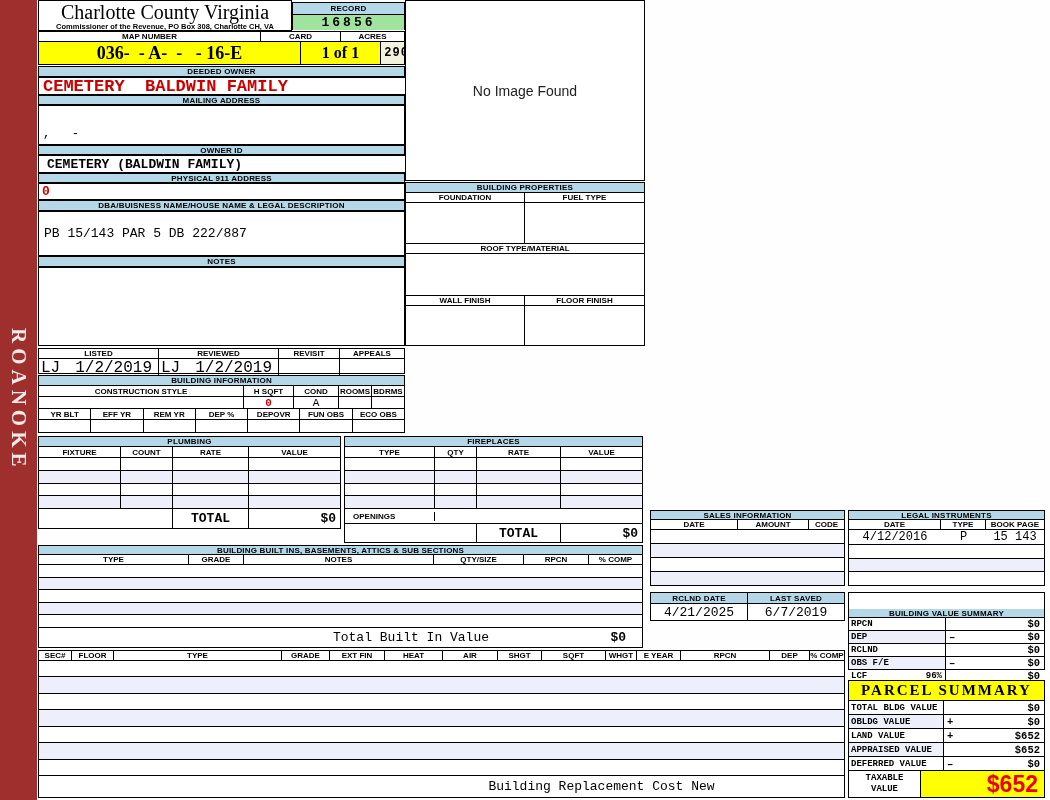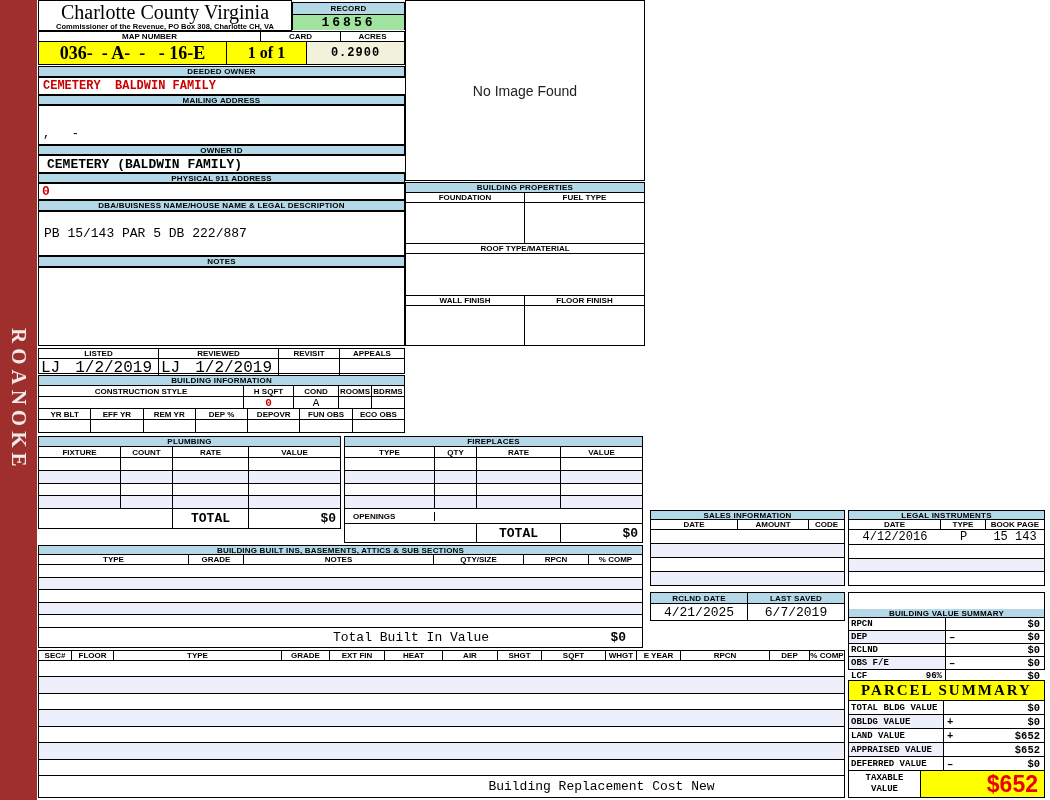--- a/index.html
+++ b/index.html
@@ -63,28 +63,28 @@
     </div>
   </div>
 
   <div class="tbl" style="left:38px;top:31px;width:367px;height:34px;">
     <div class="trow chr" style="height:10px;">
       <div style="width:222px;">MAP NUMBER</div>
       <div style="width:80px;">CARD</div>
       <div class="fx">ACRES</div>
     </div>
     <div class="trow fx">
-      <div class="pre" style="width:188px;background:var(--yellow);font:bold 18px 'Liberation Serif',serif;">036-  - A-  -   - 16-E</div>
+      <div class="pre" style="width:262px;background:var(--yellow);font:bold 18px 'Liberation Serif',serif;">036-  - A-  -   - 16-E</div>
       <div style="width:80px;background:var(--yellow);font:bold 16px 'Liberation Serif',serif;">1 of 1</div>
       <div class="fx mono" style="background:var(--cream);font-weight:bold;font-size:12px;letter-spacing:1px;">0.2900</div>
     </div>
   </div>
 
   <div class="bar" style="left:38px;top:66px;width:367px;height:11px;">DEEDED OWNER</div>
-  <div class="box mono pre" style="left:38px;top:77px;width:420px;height:18px;display:flex;align-items:center;padding-left:4px;color:var(--value_red);font-weight:bold;font-size:12px;">CEMETERY  BALDWIN FAMILY</div>
+  <div class="box mono pre" style="left:38px;top:77px;width:420px;height:18px;display:flex;align-items:center;padding-left:4px;color:var(--value_red);font-weight:bold;font-size:17px;">CEMETERY  BALDWIN FAMILY</div>
 
   <div class="bar" style="left:38px;top:95px;width:367px;height:10px;">MAILING ADDRESS</div>
   <div class="box mono pre" style="left:38px;top:105px;width:367px;height:40px;display:flex;align-items:flex-end;padding:0 0 3px 4px;font-size:12px;">,   -</div>
 
   <div class="bar" style="left:38px;top:145px;width:367px;height:10px;">OWNER ID</div>
   <div class="box mono" style="left:38px;top:155px;width:397px;height:18px;display:flex;align-items:center;padding-left:8px;font-weight:bold;font-size:13px;">CEMETERY (BALDWIN FAMILY)</div>
 
   <div class="bar" style="left:38px;top:173px;width:367px;height:10px;">PHYSICAL 911 ADDRESS</div>
   <div class="box mono" style="left:38px;top:183px;width:367px;height:17px;display:flex;align-items:center;padding-left:3px;font-weight:bold;font-size:13px;color:var(--value_red);">0</div>
 

